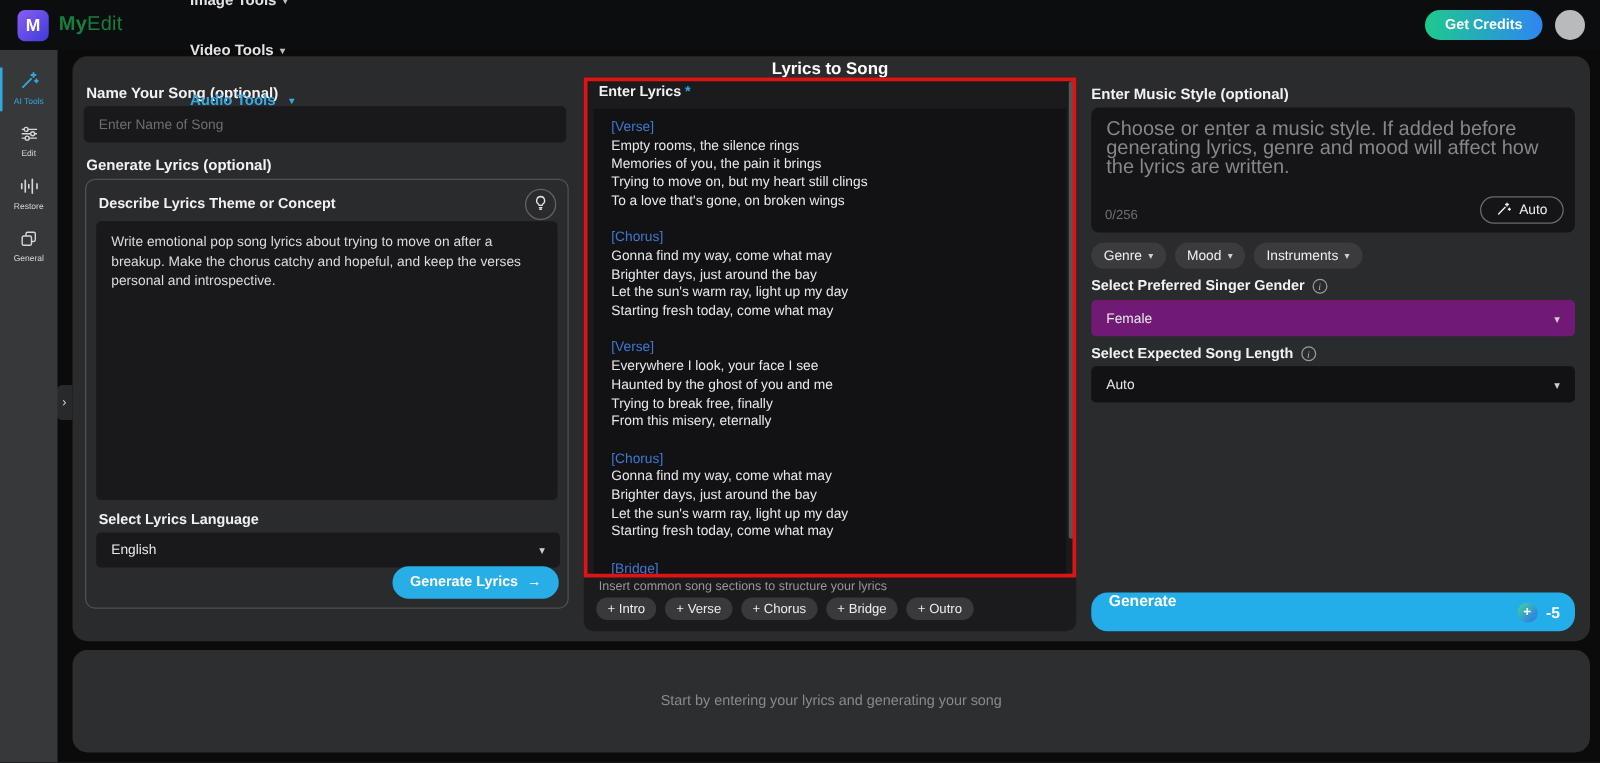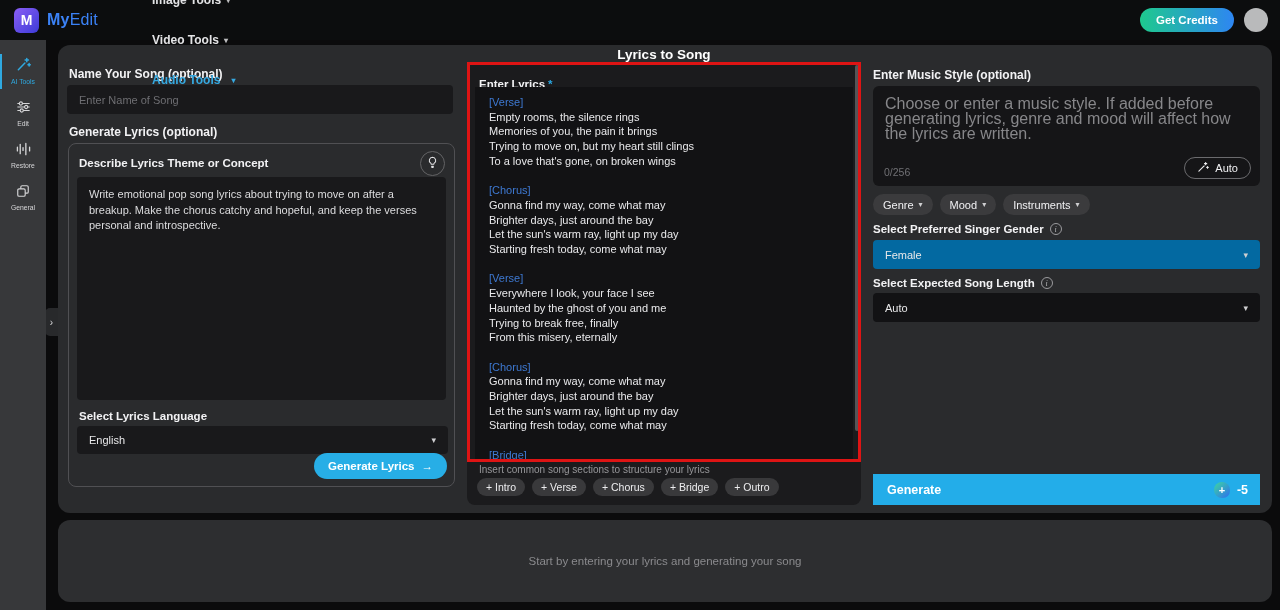--- a/index.html
+++ b/index.html
@@ -5,21 +5,21 @@
   * { margin:0; padding:0; box-sizing:border-box; }
   html,body { width:1280px; height:610px; overflow:hidden; }
   body { background:#0b0b0c; font-family:"Liberation Sans", sans-serif; color:#ededef; position:relative; }
 
   
   .navbar { position:absolute; left:0; top:0; width:1280px; height:40px; background:#0c0d0e;
             display:flex; align-items:center; justify-content:space-between; z-index:20; }
   .nav-left { display:flex; align-items:center; padding-left:14px; }
   .logo { width:25px; height:25px; border-radius:6px; background:linear-gradient(135deg,#8a5ef5,#3d3bd8);
           display:flex; align-items:center; justify-content:center; font-weight:700; font-size:14px; color:#fff; }
-  .brand { margin-left:8px; font-size:16px; color:#3b82f6; letter-spacing:.2px; }
+  .brand { margin-left:8px; font-size:16px; color:#15803d; letter-spacing:.2px; }
   .brand .b { font-weight:700; } .brand .l { font-weight:400; }
   .menus { display:flex; margin-left:54px; gap:26px;flex-direction:column; }
   .menu-item { background:none; border:none; color:#e3e3e5; font-family:inherit; font-size:12px; font-weight:700;
                display:flex; align-items:center; gap:5px; cursor:pointer; }
   .menu-item .caret { font-size:8px; color:#bdbdbf; }
   .menu-item.active, .menu-item.active .caret { color:#36a9e1;justify-content:space-between; }
   .nav-right { display:flex; align-items:center; gap:10px; padding-right:12px; }
   .credits-btn { height:24px; padding:0 16px; border:none; border-radius:13px; cursor:pointer;
                  background:linear-gradient(90deg,#1ec98e,#2e86f2); color:#fff; font-family:inherit;
                  font-size:11.5px; font-weight:700; }
@@ -65,21 +65,21 @@
   .select-box .caret { margin-left:auto; font-size:9px; color:#cfcfd1; }
   .genlyr-btn { position:absolute; right:7px; bottom:7px; height:26px; padding:0 14px; border:none;
                 border-radius:14px; background:#27aee6; color:#fff; font-family:inherit; font-size:11.5px;
                 font-weight:700; cursor:pointer; display:flex; align-items:center; gap:7px; }
 
   
   .lyrics-col { position:absolute; left:409px; top:17px; width:394px; height:443px; background:#1b1b1d;
                 border-radius:0 0 8px 8px; }
   .red-frame { position:absolute; left:0; top:0; width:394px; height:400px; border:3px solid #de1414;
                z-index:6; pointer-events:none; }
-  .enter-label { position:absolute; left:12px; top:16px; }
+  .enter-label { position:absolute; left:12px; top:6px; }
   .req { color:#2aa7e2; margin-left:3px; }
   .lyrics-area { position:absolute; left:8px; top:25px; width:378px; height:373px; background:#121214;
                  overflow:hidden; padding:8px 14px 0 14px; font-size:11px; line-height:14.7px; cursor:text; }
   .lyric-tag { color:#3e79d2; }
   .lyric-line { color:#e9e9eb; }
   .lyric-section { margin-bottom:14.7px; }
   .scrollbar { position:absolute; right:2px; top:3px; width:4px; height:366px; background:#555557; border-radius:2px; }
   .insert-hint { position:absolute; left:12px; top:402px; font-size:10px; color:#97979a; }
   .pill-row { position:absolute; left:10px; top:416px; display:flex; gap:7px; }
   .sec-pill { background:#39393b; border:none; border-radius:10px; padding:3px 9px; font-family:inherit;
@@ -96,21 +96,21 @@
   .filter-row { position:absolute; left:815px; top:149px; display:flex; gap:7px; }
   .filter-pill { height:21px; background:#3b3b3d; border:none; border-radius:13px; padding:0 10px;
                  color:#f0f0f2; font-family:inherit; font-size:11px; cursor:pointer;
                  display:flex; align-items:center; gap:5px; }
   .filter-pill .caret { font-size:8px; color:#cfcfd1; }
   .label-row { position:absolute; display:flex; align-items:center; gap:6px; }
   .info-icon { width:12px; height:12px; border:1px solid #9a9a9d; border-radius:50%; color:#b5b5b8;
                font-size:8px; display:flex; align-items:center; justify-content:center; font-style:italic;
                font-family:"Liberation Serif",serif; }
   .generate-btn { position:absolute; left:815px; top:429px; width:387px; height:31px; background:#23ade9;
-                  border:none; border-radius:0; cursor:pointer; display:flex; align-items:center;
+                  border:none; border-radius:13px; cursor:pointer; display:flex; 
                   padding:0 12px 0 14px; color:#fff; font-family:inherit; }
   .generate-btn .g-label { font-size:12.5px; font-weight:700; }
   .credit-group { margin-left:auto; display:flex; align-items:center; gap:7px; }
   .credit-icon { width:16px; height:16px; border-radius:50% 50% 45% 50%; background:linear-gradient(135deg,#3fd6a0,#2d6ff0);
                  display:flex; align-items:center; justify-content:center; color:#fff; font-size:11px; font-weight:700; }
   .credit-cost { font-size:12.5px; font-weight:700; }
 
   
   .bottom-panel { position:absolute; left:58px; top:520px; width:1214px; height:82px; background:#2d2e30;
                   border-radius:12px; display:flex; align-items:center; justify-content:center; }
@@ -287,21 +287,21 @@
       <button class="filter-pill">
         <span>Instruments</span>
         <span class="caret">▾</span>
       </button>
     </div>
 
   <div class="label-row" style="left:815px; top:178px;">
     <span class="sub-label">Select Preferred Singer Gender</span>
     <span class="info-icon">i</span>
   </div>
-  <div class="select-box" style="left:815px; top:195px; width:387px; height:29px; background:#0369a1;">
+  <div class="select-box" style="left:815px; top:195px; width:387px; height:29px; background:#701a75;">
     <span>Female</span>
     <span class="caret">▾</span>
   </div>
 
   <div class="label-row" style="left:815px; top:232px;">
     <span class="sub-label">Select Expected Song Length</span>
     <span class="info-icon">i</span>
   </div>
   <div class="select-box" style="left:815px; top:248px; width:387px; height:29px; background:#121214;">
     <span>Auto</span>

